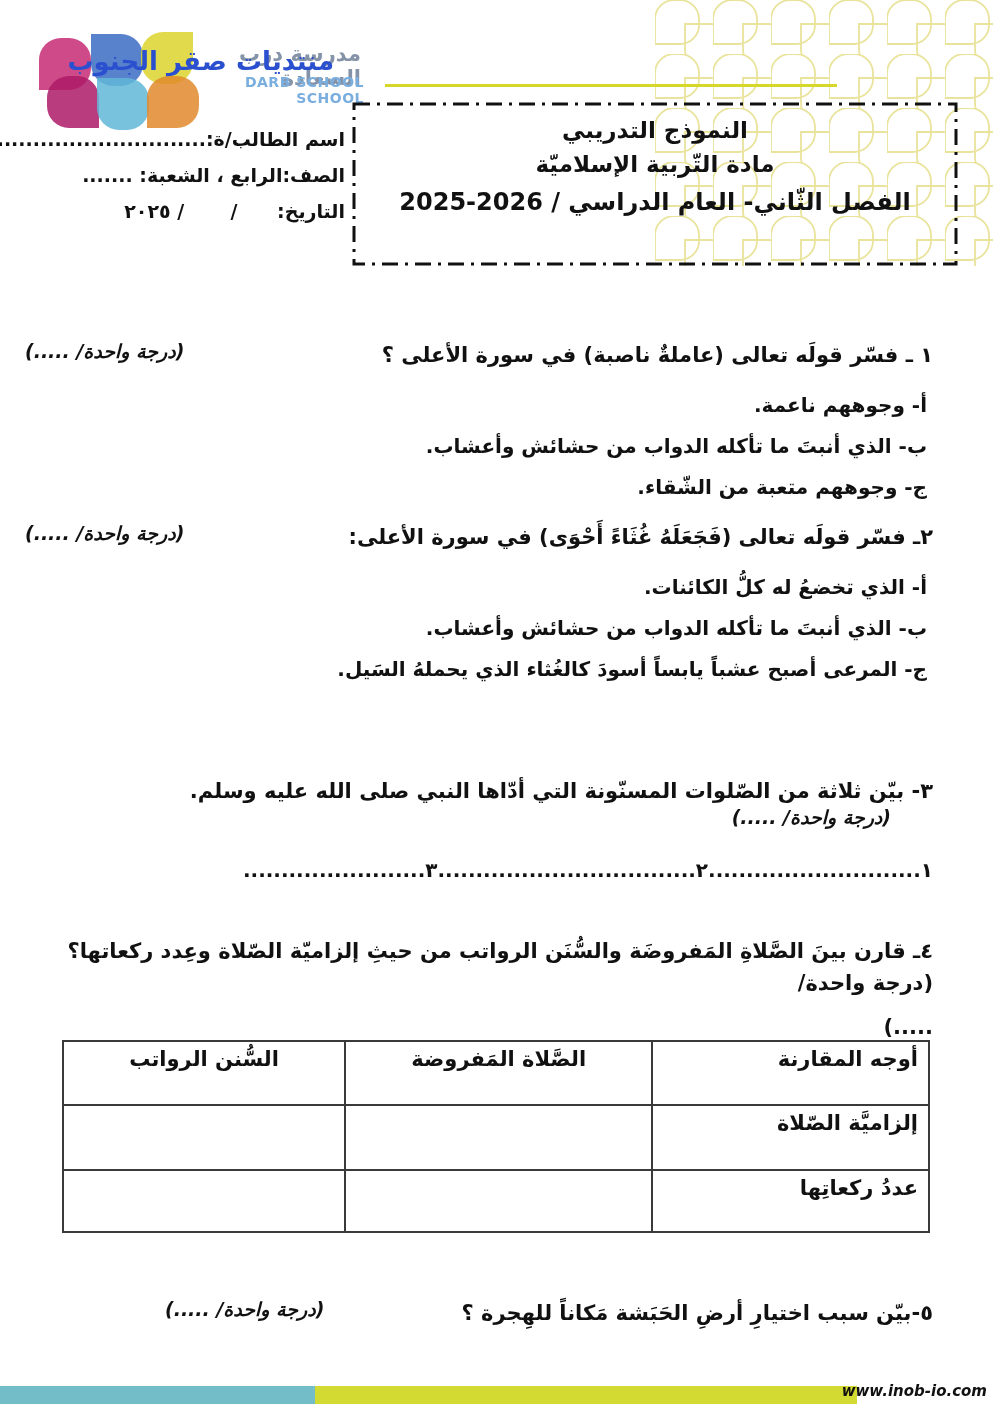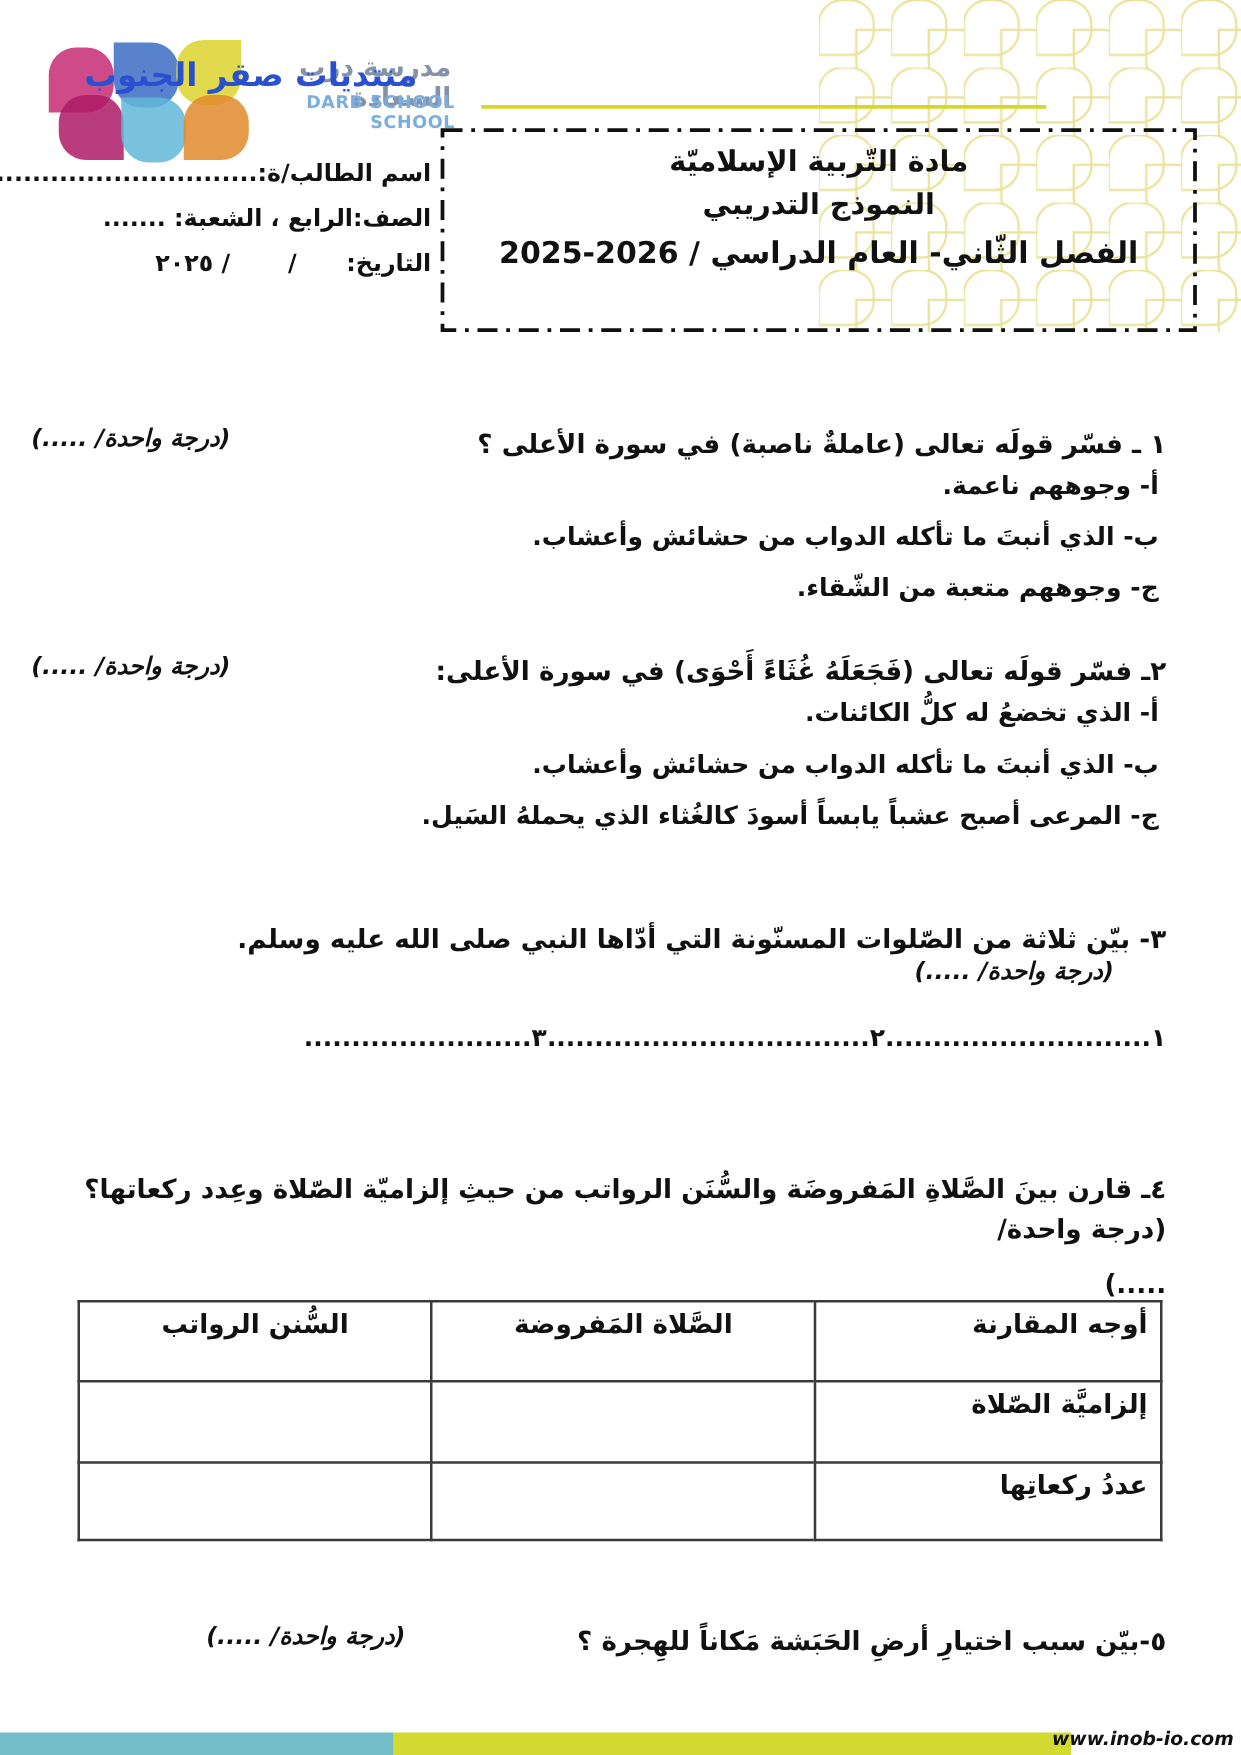--- a/index.html
+++ b/index.html
@@ -34,21 +34,21 @@
   .title-line { direction:rtl; text-align:center; font-weight:bold; font-size:23px; line-height:1.35; margin-top:3px; }
   .title-line.l3 { font-size:24px; margin-top:6px; }
   
   .student-info { position:absolute; left:25px; top:128px; width:320px; z-index:2; direction:rtl; }
   .student-line { font-size:19px; font-weight:bold; text-align:right; margin-bottom:14px; white-space:pre; }
   
   .q { position:absolute; right:60px; left:25px; direction:rtl; z-index:2; }
   .q-head { display:flex; justify-content:space-between; align-items:flex-start; }
   .q-text { font-size:21px; font-weight:bold; line-height:1.45; }
   .q-mark { font-size:19px; font-weight:bold; white-space:nowrap;font-style:italic; }
-  .opts { margin-top:5px; padding-right:6px; }
+  .opts { margin-top:22px; padding-right:6px; }
   .opt { font-size:20px; font-weight:bold; margin-top:15px; line-height:1.3; }
   .opt:first-child { margin-top:5px; }
   .q3-line .q-mark { margin-inline-start:42px; }
   .blanks { margin-top:30px; font-size:20px; font-weight:bold; text-align:right; letter-spacing:1px; }
   .q4-line1 { font-size:21px; font-weight:bold; text-align:right; line-height:1.5; }
   .q4-line2 { font-size:21px; font-weight:bold; text-align:right; margin-top:16px; }
   .q5-row { padding-left:140px; }
   
   .cmp-table {
     position:absolute; left:62px; top:1040px; width:868px; z-index:2;
@@ -100,22 +100,22 @@
 
   <div class="school-name-ar">مدرسة درب السعادة</div>
   <div class="school-name-en">DARB SCHOOL SCHOOL</div>
   <div class="watermark">منتديات صقر الجنوب</div>
   <div class="yellow-line"></div>
 
   <div class="title-box">
     <svg class="box-border" width="606" height="164" viewBox="0 0 606 164">
       <rect x="2" y="2" width="602" height="160" fill="none" stroke="#111" stroke-width="3" stroke-dasharray="16 7 3 7"></rect>
     </svg>
+    <div class="title-line">النموذج التدريبي</div>
     <div class="title-line">مادة التّربية الإسلاميّة</div>
-    <div class="title-line">النموذج التدريبي</div>
     <div class="title-line l3">الفصل الثّاني- العام الدراسي / 2026-2025</div>
   </div>
 
   <div class="student-info">
     <div class="student-line">اسم الطالب/ة:.............................</div>
     <div class="student-line">الصف:الرابع ، الشعبة: .......</div>
     <div class="student-line">التاريخ:      /       / ٢٠٢٥</div>
   </div>
 
   <section class="q" style="top:340px">
@@ -135,21 +135,21 @@
       <span class="q-text">٢ـ فسّر قولَه تعالى (فَجَعَلَهُ غُثَاءً أَحْوَى) في سورة الأعلى:</span>
       <span class="q-mark">(درجة واحدة/ .....)</span>
     </div>
     <div class="opts">
       <div class="opt">أ- الذي تخضعُ له كلُّ الكائنات.</div>
       <div class="opt">ب- الذي أنبتَ ما تأكله الدواب من حشائش وأعشاب.</div>
       <div class="opt">ج- المرعى أصبح عشباً يابساً أسودَ كالغُثاء الذي يحملهُ السَيل.</div>
     </div>
   </section>
 
-  <section class="q" style="top:736px">
+  <section class="q" style="top:776px">
     <div class="q3-line">
       <span class="q-text">٣- بيّن ثلاثة من الصّلوات المسنّونة التي أدّاها النبي صلى الله عليه وسلم.</span>
       <span class="q-mark">(درجة واحدة/ .....)</span>
     </div>
     <div class="blanks">١............................٢..................................٣........................</div>
   </section>
 
   <section class="q" style="top:936px">
     <div class="q4-line1">٤ـ قارن بينَ الصَّلاةِ المَفروضَة والسُّنَن الرواتب من حيثِ إلزاميّة الصّلاة وعِدد ركعاتها؟  (درجة واحدة/</div>
     <div class="q4-line2">.....)</div>

